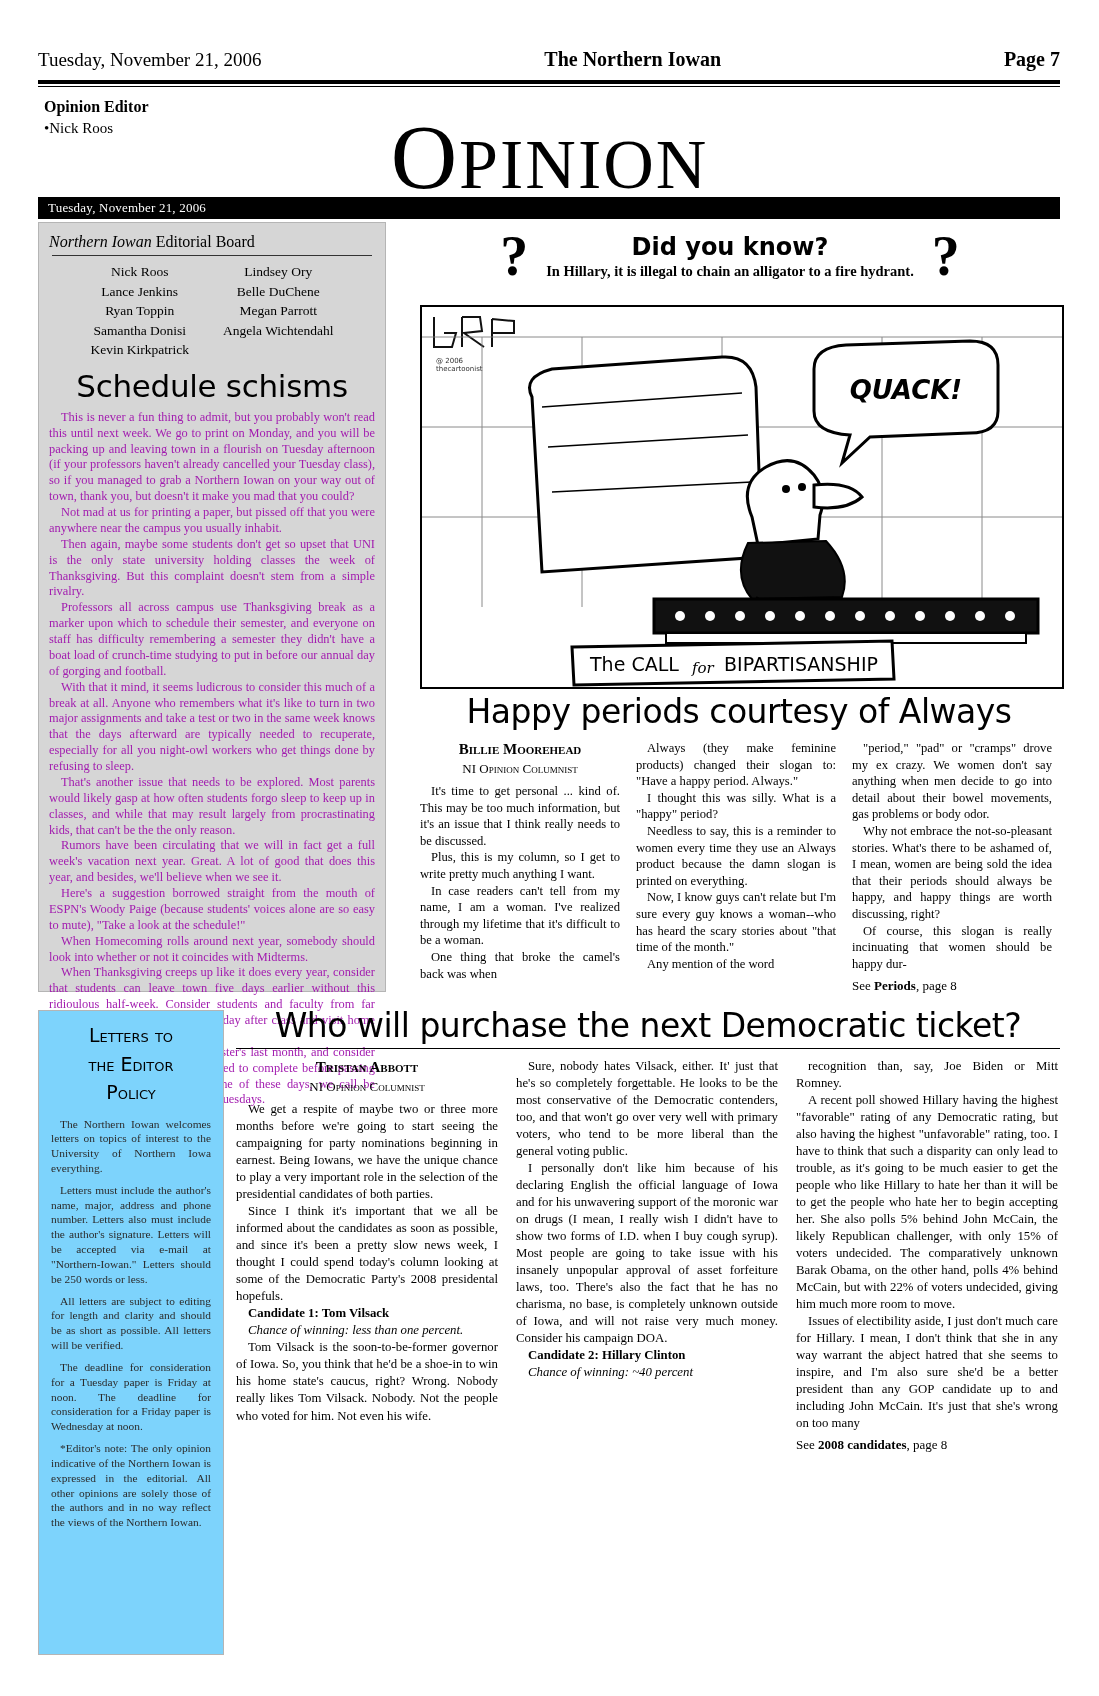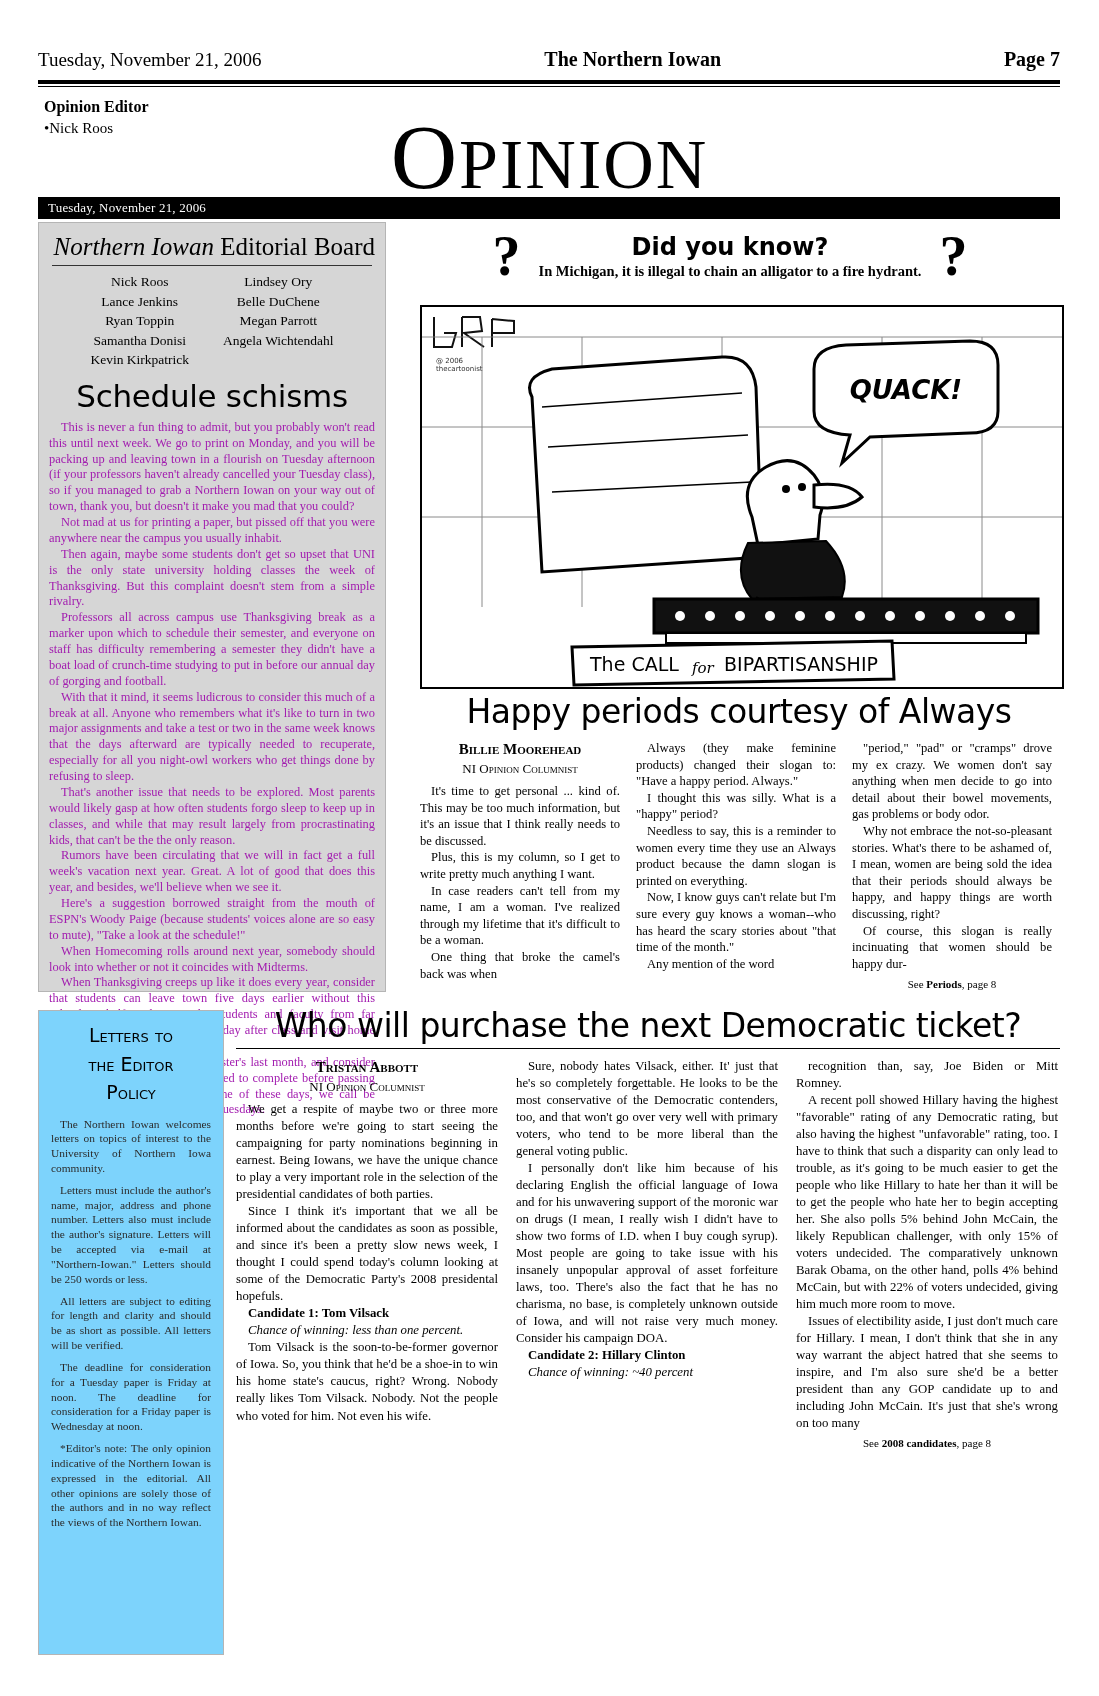--- a/index.html
+++ b/index.html
@@ -96,22 +96,22 @@
     left: 38px;
     top: 222px;
     width: 348px;
     height: 770px;
     background: #d6d6d6;
     border: 1px solid #b5b5b5;
     box-sizing: border-box;
     padding: 6px 10px 8px 10px;
   }
   .eb-title {
-    text-align: right;
-    font-size: 25px;
+    text-align: left;
+    font-size: 16px;
     margin: 4px 0 4px 0;
   }
   .eb-title i { font-style: italic; }
   .eb-underline {
     border-bottom: 1px solid #333;
     width: 320px;
     margin: 0 auto 6px auto;
   }
   .eb-names {
     display: flex;
@@ -207,22 +207,22 @@
     display: block;
   }
   .byline-role {
     font-variant: small-caps;
     font-size: 13px;
     text-align: center;
     display: block;
     margin-bottom: 6px;
   }
   .jump {
-    text-align: center;
-    font-size: 11px;
+    text-align: left;
+    font-size: 13px;
     margin-top: 4px;
   }
   .jump b { font-weight: bold; }
 
   
   .letters-box {
     position: absolute;
     left: 38px;
     top: 1010px;
     width: 186px;
@@ -346,21 +346,21 @@
       <p>When Homecoming rolls around next year, somebody should look into whether or not it coincides with Midterms.</p>
       <p>When Thanksgiving creeps up like it does every year, consider that students can leave town five days earlier without this ridioulous half-week. Consider students and faculty from far away who be allowed to leave Friday after class and visit home for a change.</p>
       <p>Consider the chaos of the semester's last month, and consider all the work most students are asked to complete before passing their classes, and then maybe, one of these days, we call be spared these silly, empty-campus Tuesdays.</p>
     </div>
   </div>
 
   <div class="dyk">
     <div class="qmark">?</div>
     <div class="dyk-text">
       <div class="dyk-title">Did you know?</div>
-      <div class="dyk-sub">In Michigan, it is illegal to chain an alligator to a fire hydrant.</div>
+      <div class="dyk-sub">In Hillary, it is illegal to chain an alligator to a fire hydrant.</div>
     </div>
     <div class="qmark">?</div>
   </div>
 
   <div class="cartoon">
     <svg width="640" height="380" viewBox="0 0 640 380">
       <rect x="0" y="0" width="640" height="380" fill="#fff"></rect>
 
       <g stroke="#111" fill="none" stroke-width="2">
         <path d="M12 10 L12 40 L30 40 L34 26 L22 26 M40 10 L40 40 M40 10 L58 10 L60 24 L42 26 L62 40 M70 12 L70 40 M70 12 L92 14 L92 26 L70 26"></path>
@@ -447,21 +447,21 @@
     </div>
   </div>
 
   <div class="letters-box">
     <div class="lb-title">
       <div>Letters to</div>
       <div>the Editor</div>
       <div>Policy</div>
     </div>
     <div class="lb-body">
-      <p>The Northern Iowan welcomes letters on topics of interest to the University of Northern Iowa community.</p>
+      <p>The Northern Iowan welcomes letters on topics of interest to the University of Northern Iowa everything.</p>
       <p>Letters must include the author's name, major, address and phone number. Letters also must include the author's signature. Letters will be accepted via e-mail at "Northern-Iowan." Letters should be 250 words or less.</p>
       <p>All letters are subject to editing for length and clarity and should be as short as possible. All letters will be verified.</p>
       <p>The deadline for consideration for a Tuesday paper is Friday at noon. The deadline for consideration for a Friday paper is Wednesday at noon.</p>
       <p>*Editor's note: The only opinion indicative of the Northern Iowan is expressed in the editorial. All other opinions are solely those of the authors and in no way reflect the views of the Northern Iowan.</p>
     </div>
   </div>
 
   <div class="dt-head">Who will purchase the next Democratic ticket?</div>
   <div class="dt-rule"></div>
   <div class="dt-cols">

